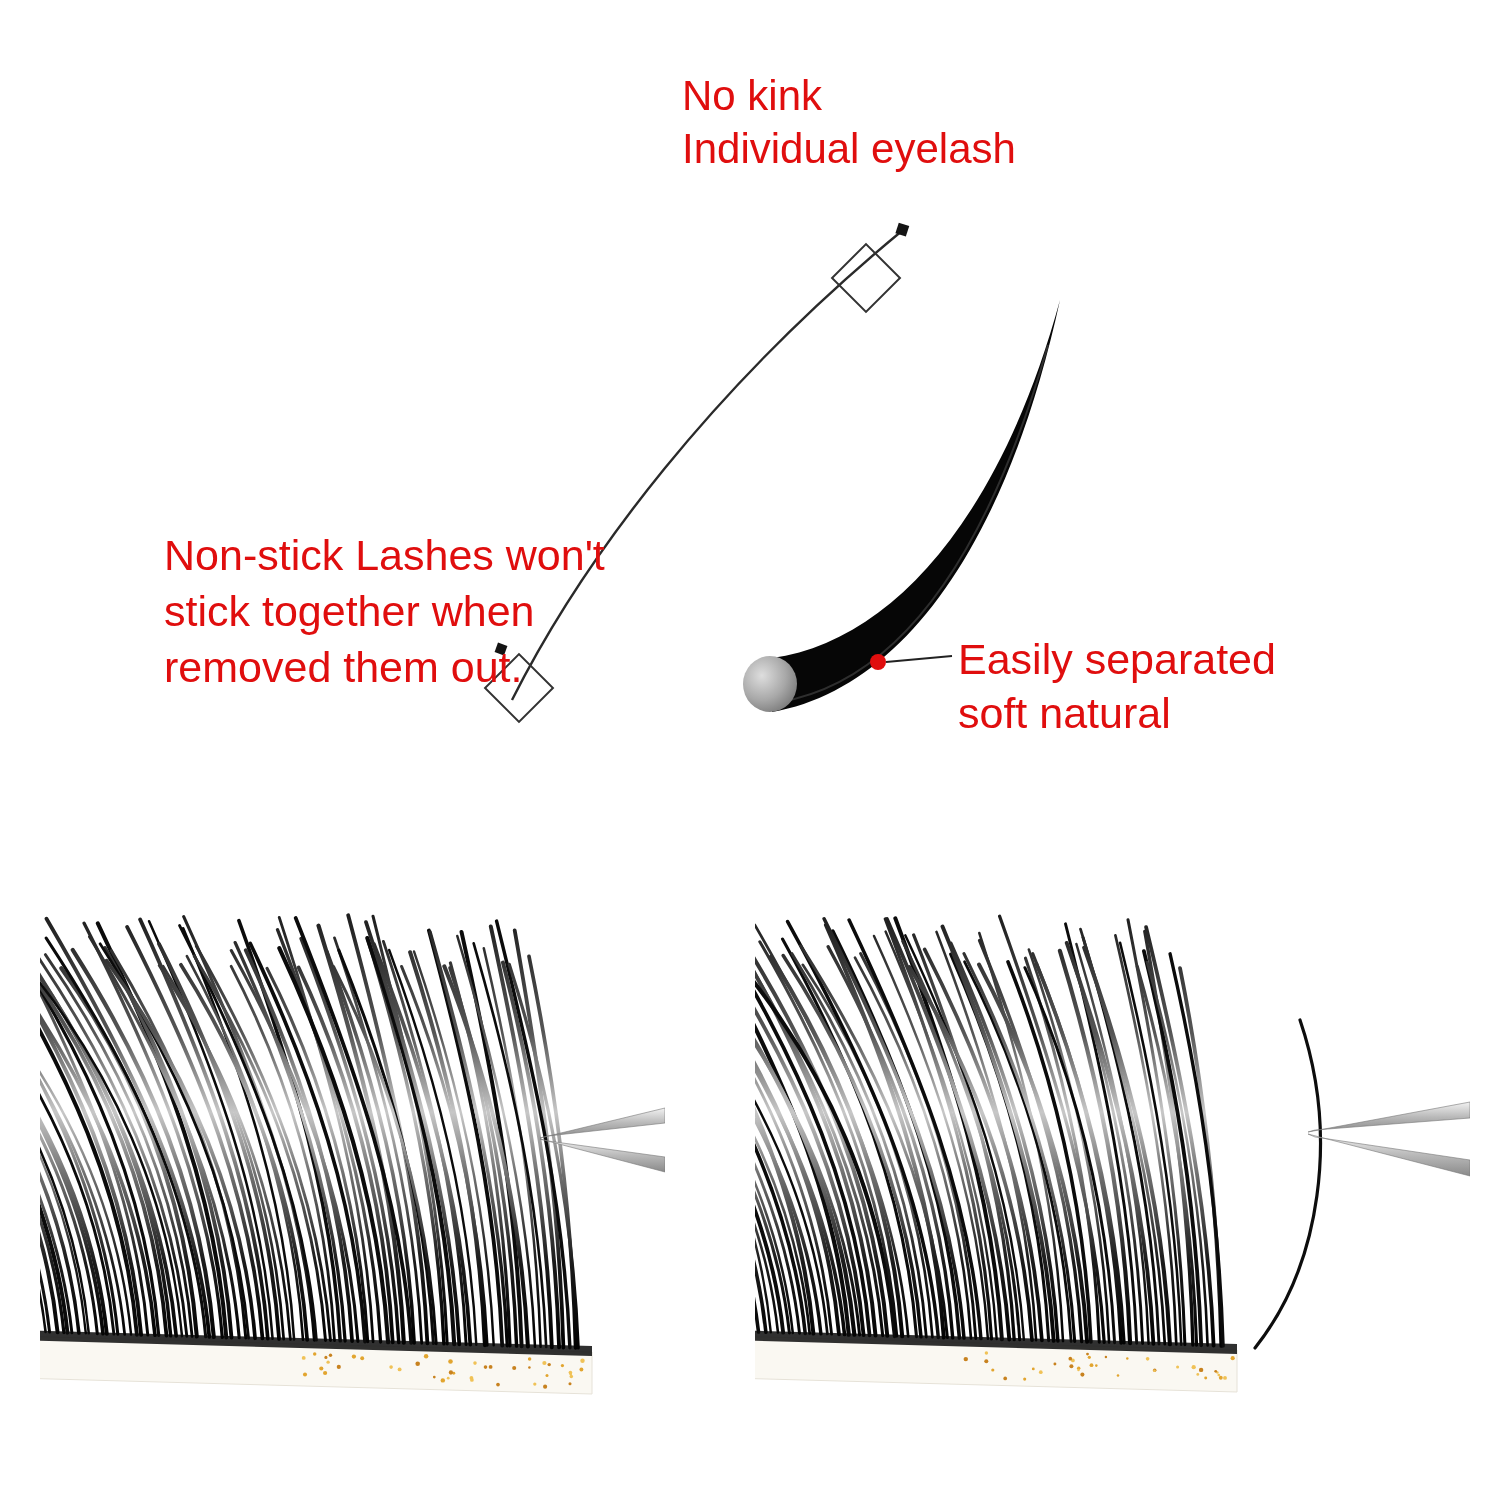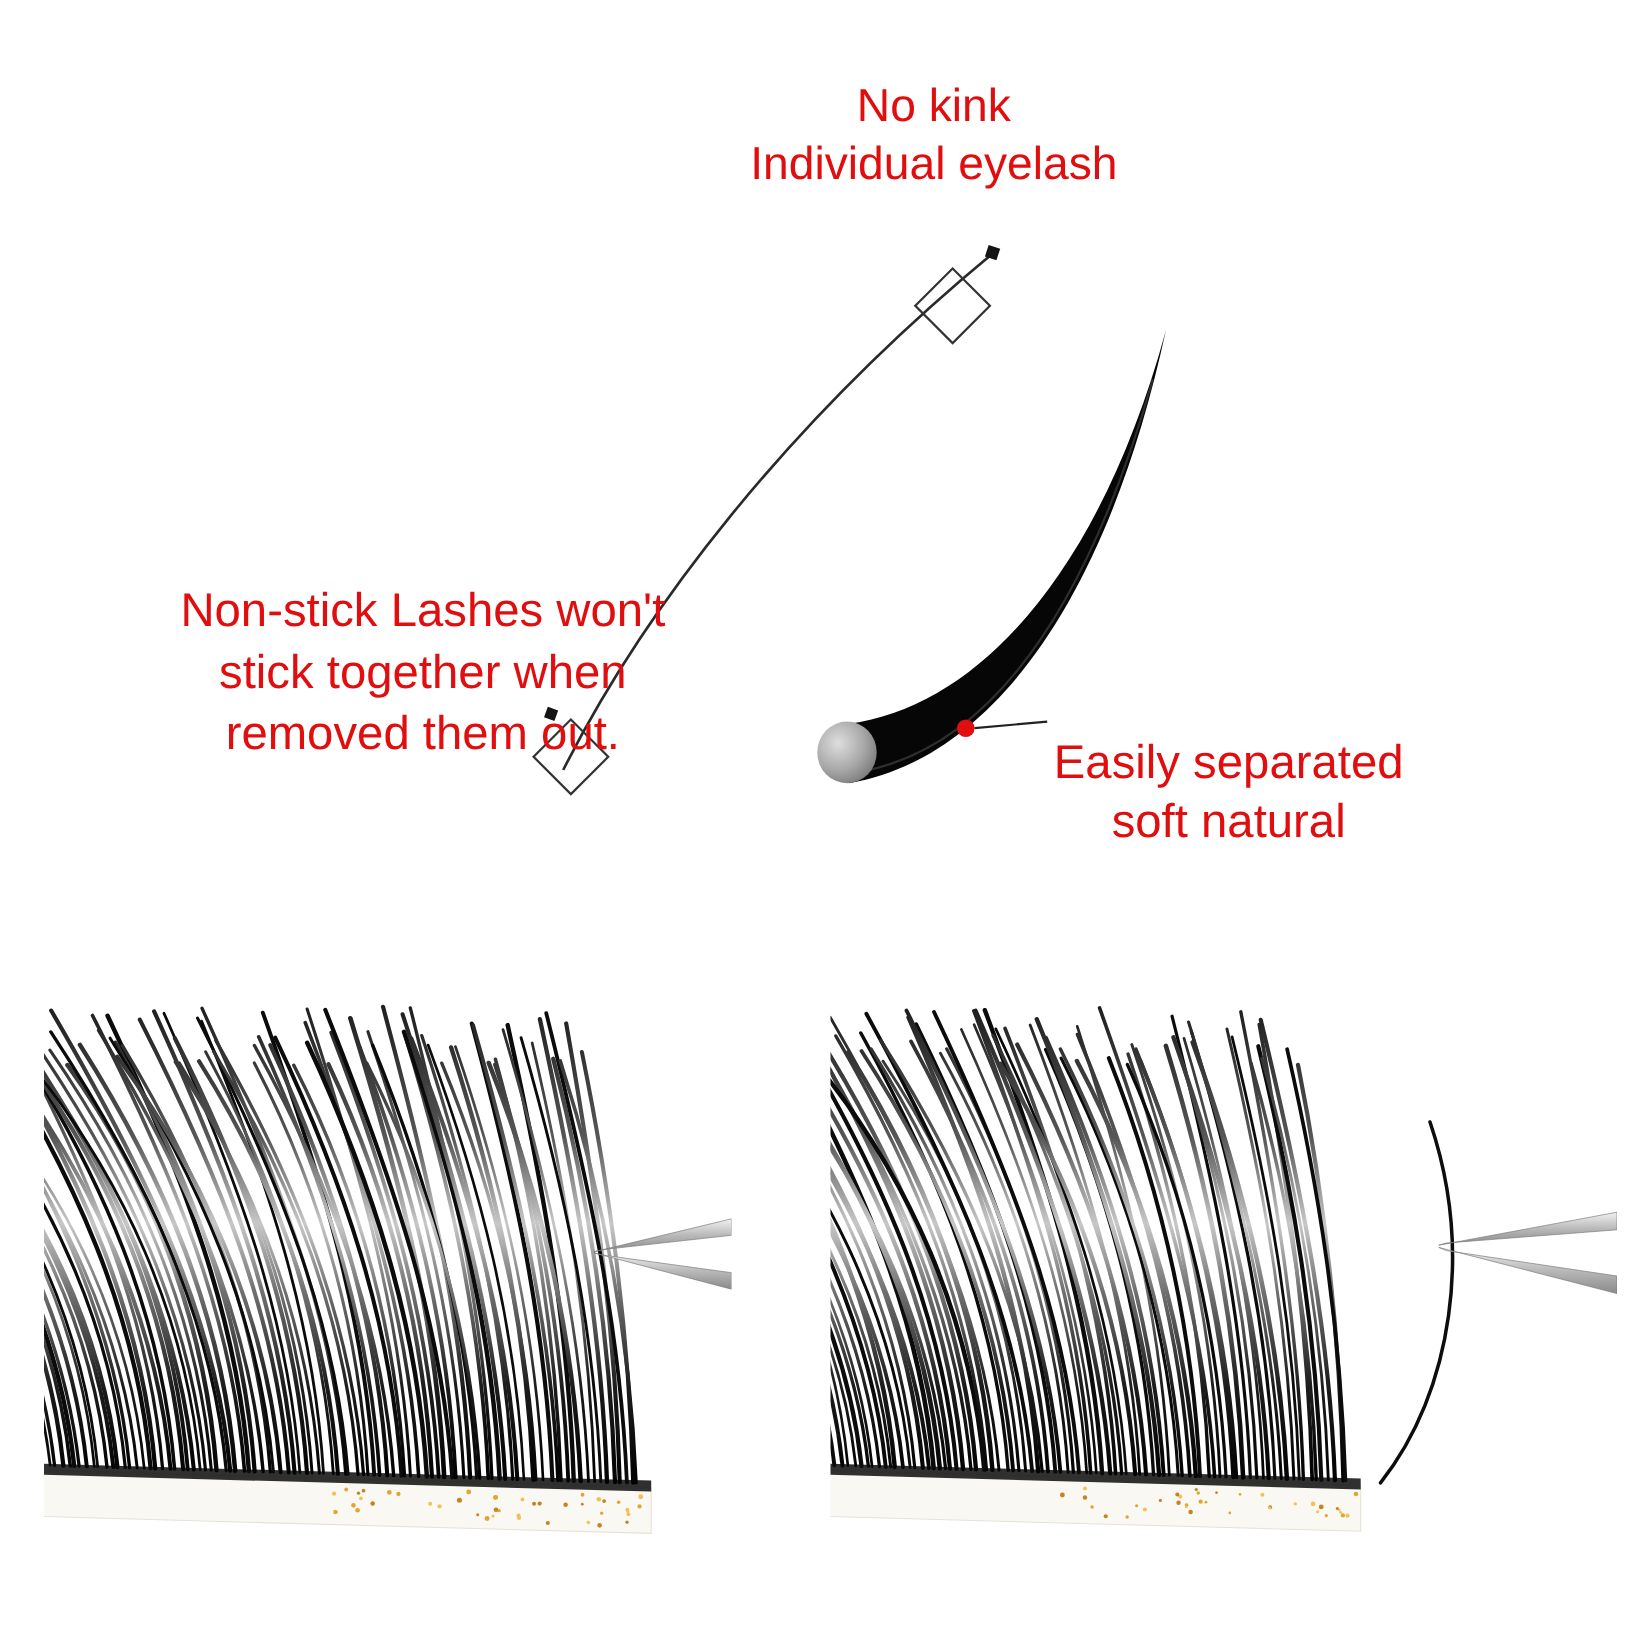--- a/index.html
+++ b/index.html
@@ -1,27 +1,27 @@
 <!DOCTYPE html>
 <html style="--accent-red: #e00e0e; --lash-black: #0a0a0a;"><head>
 <meta charset="utf-8">
 <style>
   :root { --accent-red:#e00e0e; --lash-black:#0a0a0a; }
   html,body { margin:0; padding:0; background:#ffffff; }
   .canvas {
     position:relative; width:1500px; height:1500px; background:#ffffff;
-    font-family:"Liberation Sans", sans-serif; overflow:hidden;text-align:center;
+    font-family:"Liberation Sans", sans-serif; overflow:hidden;
   }
   .label {
     position:absolute; color:var(--accent-red); white-space:pre-line;
     font-family:"Liberation Sans", sans-serif;
   }
   .no-kink   { left:682px; top:70px;  font-size:42px; line-height:1.25; }
   .non-stick { left:132px; top:528px; font-size:43px; line-height:1.3;margin-left:32px;  }
-  .easily    { left:958px; top:667px; font-size:43px; line-height:1.25; }
+  .easily    { left:958px; top:633px; font-size:43px; line-height:1.25; }
   .diagram-svg { position:absolute; left:0; top:0; }
   .tray-left-svg  { position:absolute; left:40px;  top:880px; }
   .tray-right-svg { position:absolute; left:755px; top:880px; }
 </style>
 </head>
 <body>
 
 <div class="canvas">
 
   <svg class="diagram-svg" width="1500" height="870" viewBox="0 0 1500 870">

